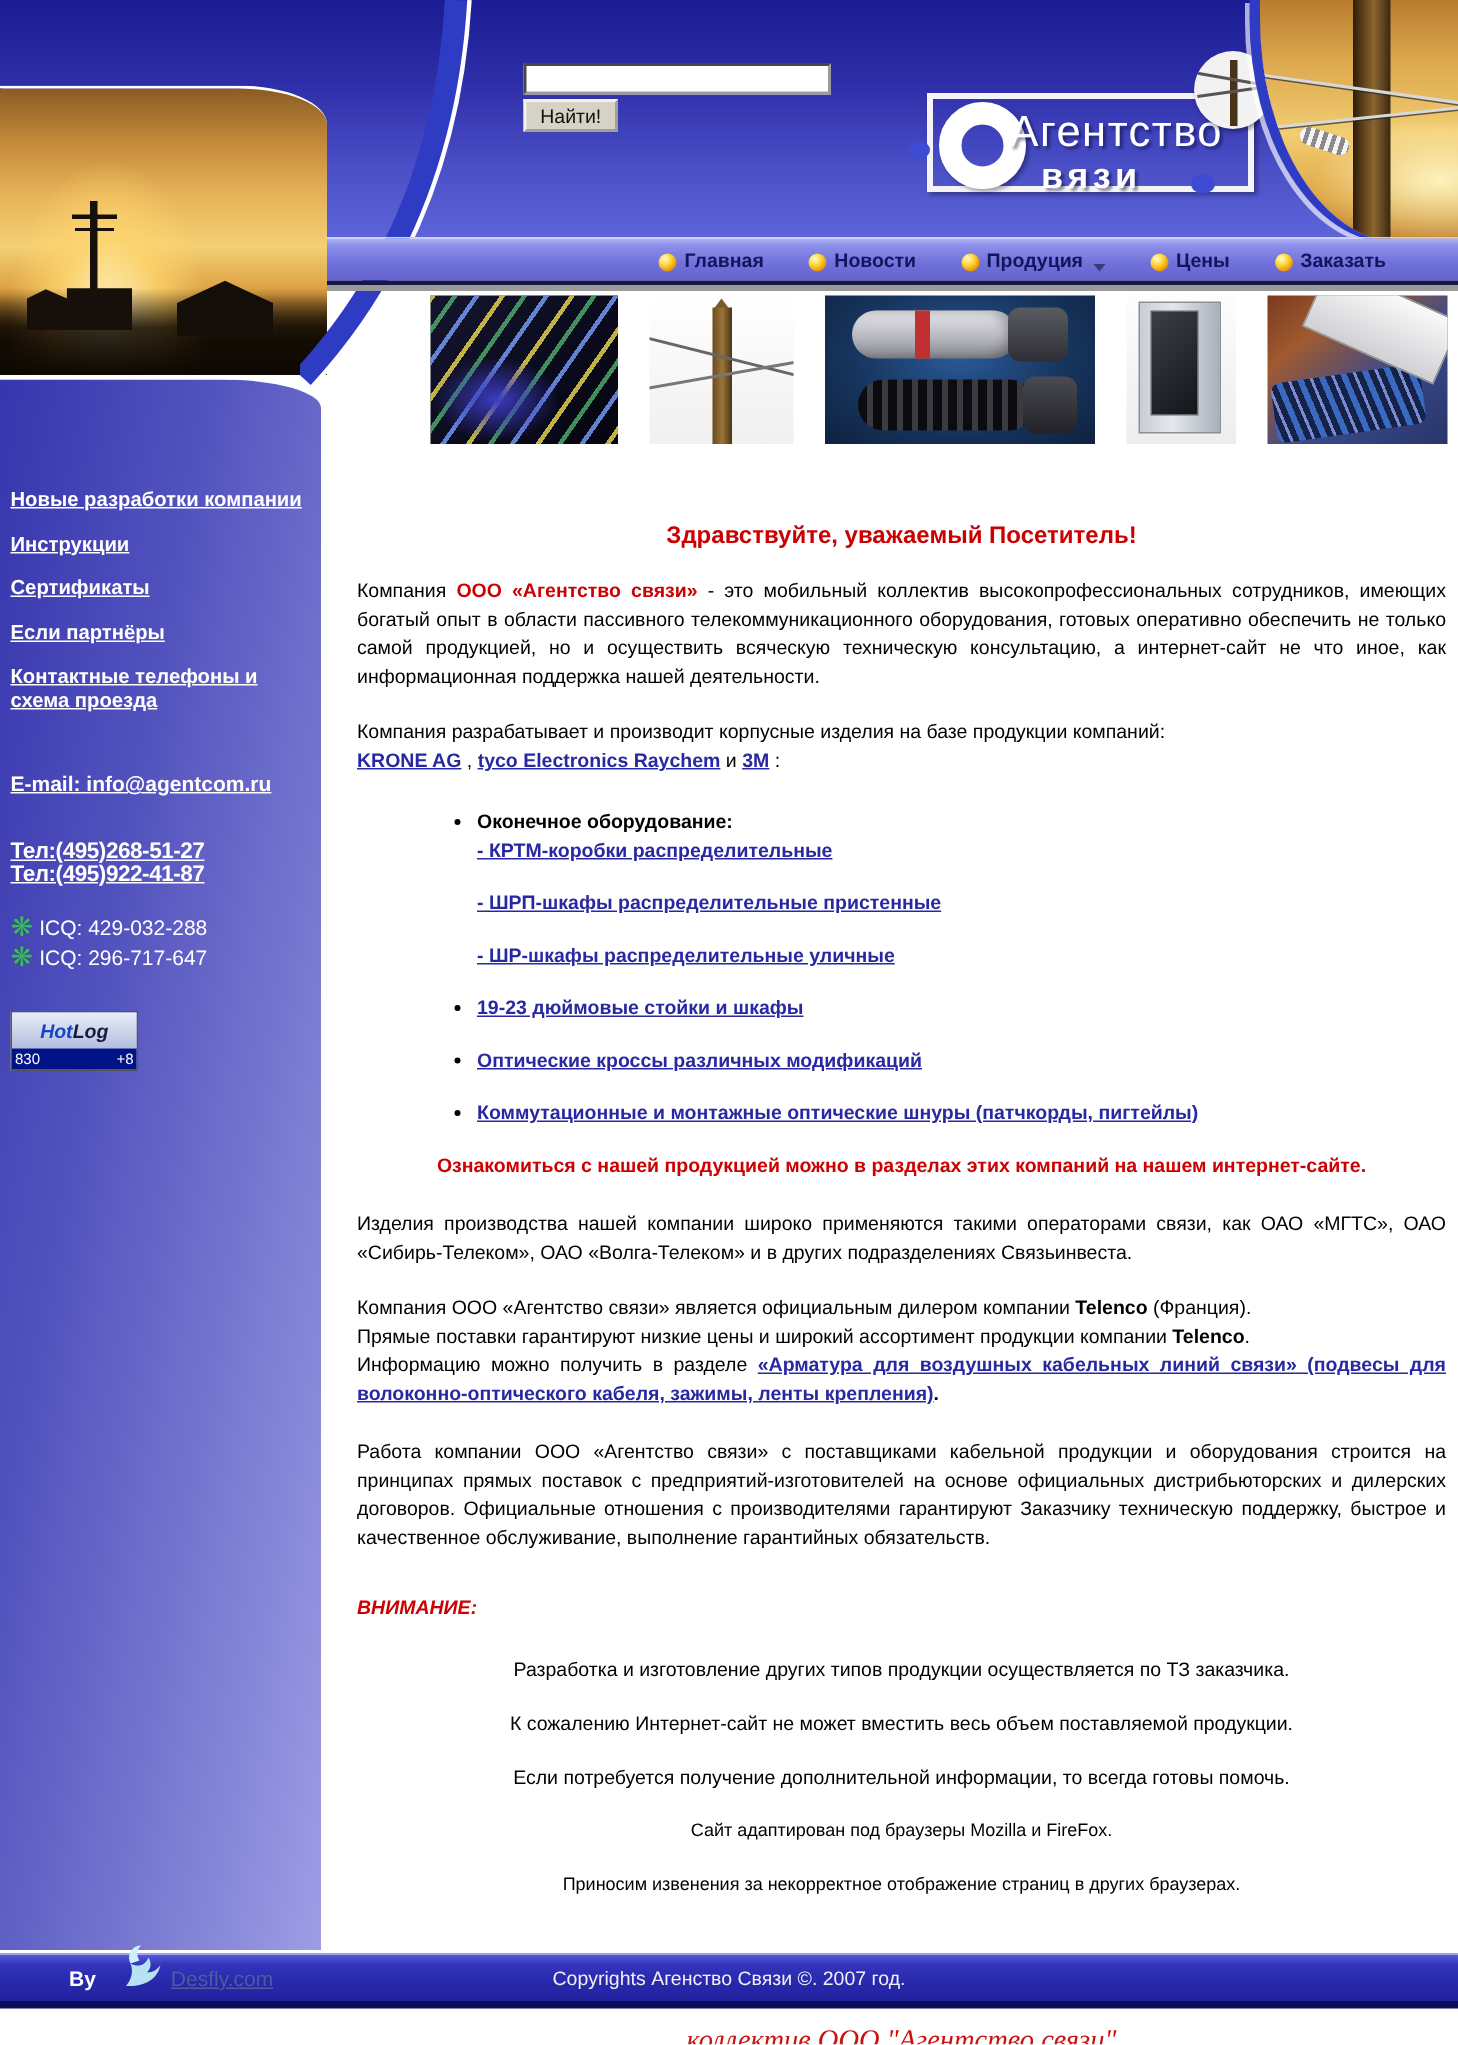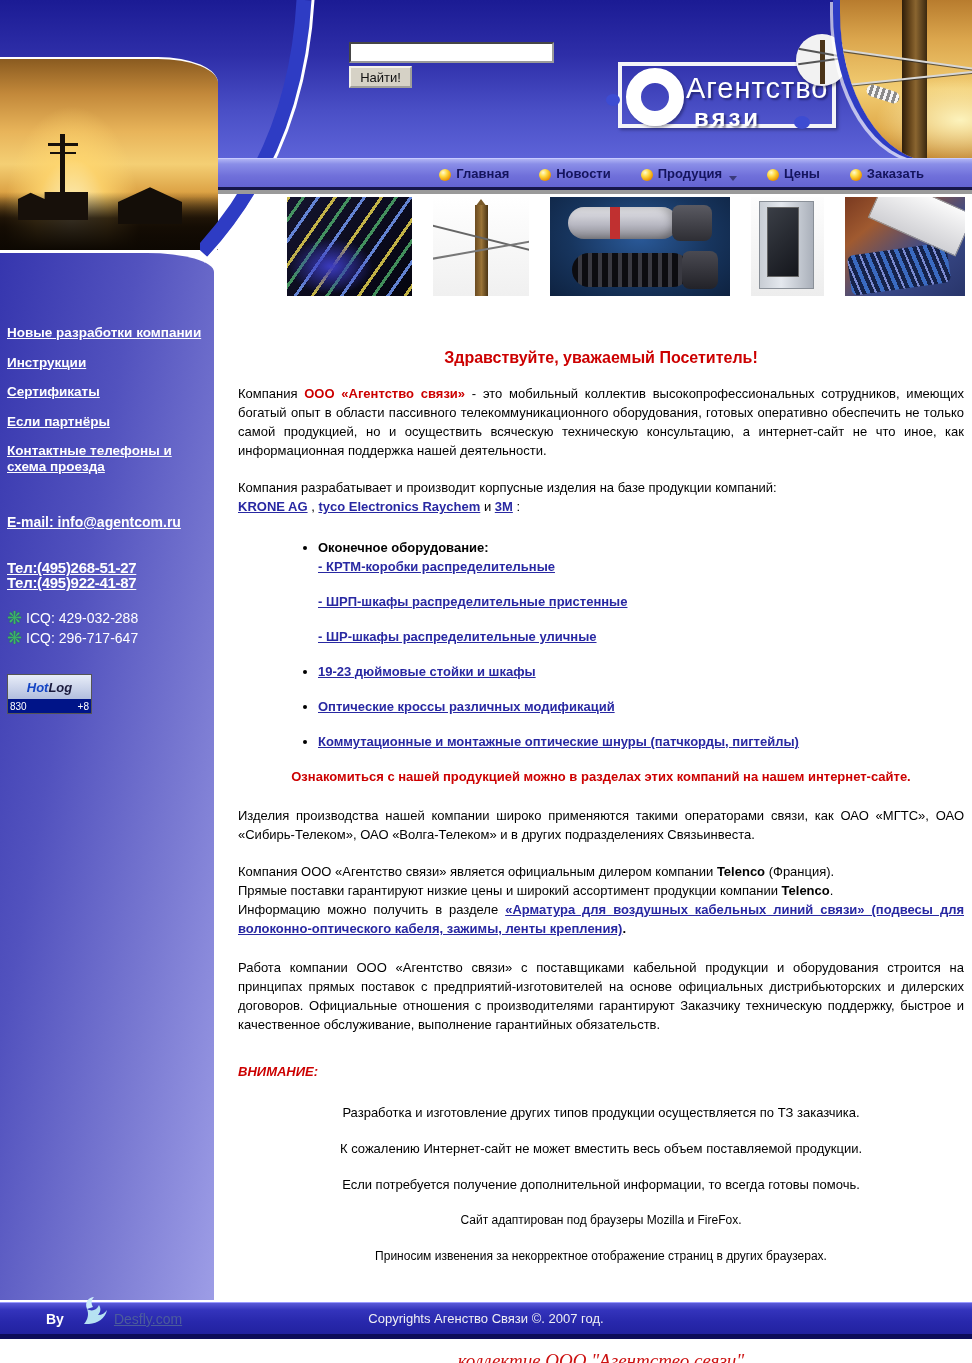--- a/index.html
+++ b/index.html
@@ -66,21 +66,21 @@
     font-family:"Liberation Sans",sans-serif; }
 
   
   .logo { position:absolute; left:608px; top:50px; width:250px; height:100px; }
   .logo-rect { position:absolute; left:10px; top:12px; width:218px; height:66px; border:4px solid #f4f4f8;
     box-shadow:2px 2px 3px rgba(0,0,30,.35); }
   .logo-c { position:absolute; left:18px; top:18px; width:58px; height:58px; border:15px solid #fff;
     border-radius:50%; box-shadow:2px 2px 3px rgba(0,0,30,.35); }
   .logo-c::after { content:""; position:absolute; right:-15px; top:8px; width:15px; height:26px;
     background:transparent; }
-  .logo-word1 { position:absolute; left:78px; top:22px; color:#fff; font-size:29px; letter-spacing:1px;
+  .logo-word1 { position:absolute; left:65px; top:22px; color:#fff; font-size:29px; letter-spacing:1px;
     text-shadow:2px 2px 2px rgba(0,0,40,.45); }
   .logo-word2 { position:absolute; left:86px; top:54px; color:#fff; font-size:24px; font-weight:bold;
     letter-spacing:3px; text-shadow:2px 2px 2px rgba(0,0,40,.45); }
   .logo-circle { position:absolute; right:10px; top:-16px; width:52px; height:52px; background:#f2f2f2;
     border-radius:50%; box-shadow:1px 2px 3px rgba(0,0,30,.4); overflow:hidden; }
   .logo-circle .mini-pole { position:absolute; left:24px; top:6px; width:5px; height:44px; background:#4a3418; }
   .logo-circle .mini-wire1 { position:absolute; left:2px; top:18px; width:48px; height:2px; background:#555; transform:rotate(10deg); }
   .logo-circle .mini-wire2 { position:absolute; left:2px; top:26px; width:48px; height:2px; background:#555; transform:rotate(-8deg); }
   .logo-dot1 { position:absolute; left:-2px; top:44px; width:14px; height:12px; background:#3d4cd2; border-radius:50%; }
   .logo-dot2 { position:absolute; left:186px; top:66px; width:16px; height:13px; background:#3d4cd2; border-radius:50%; }

